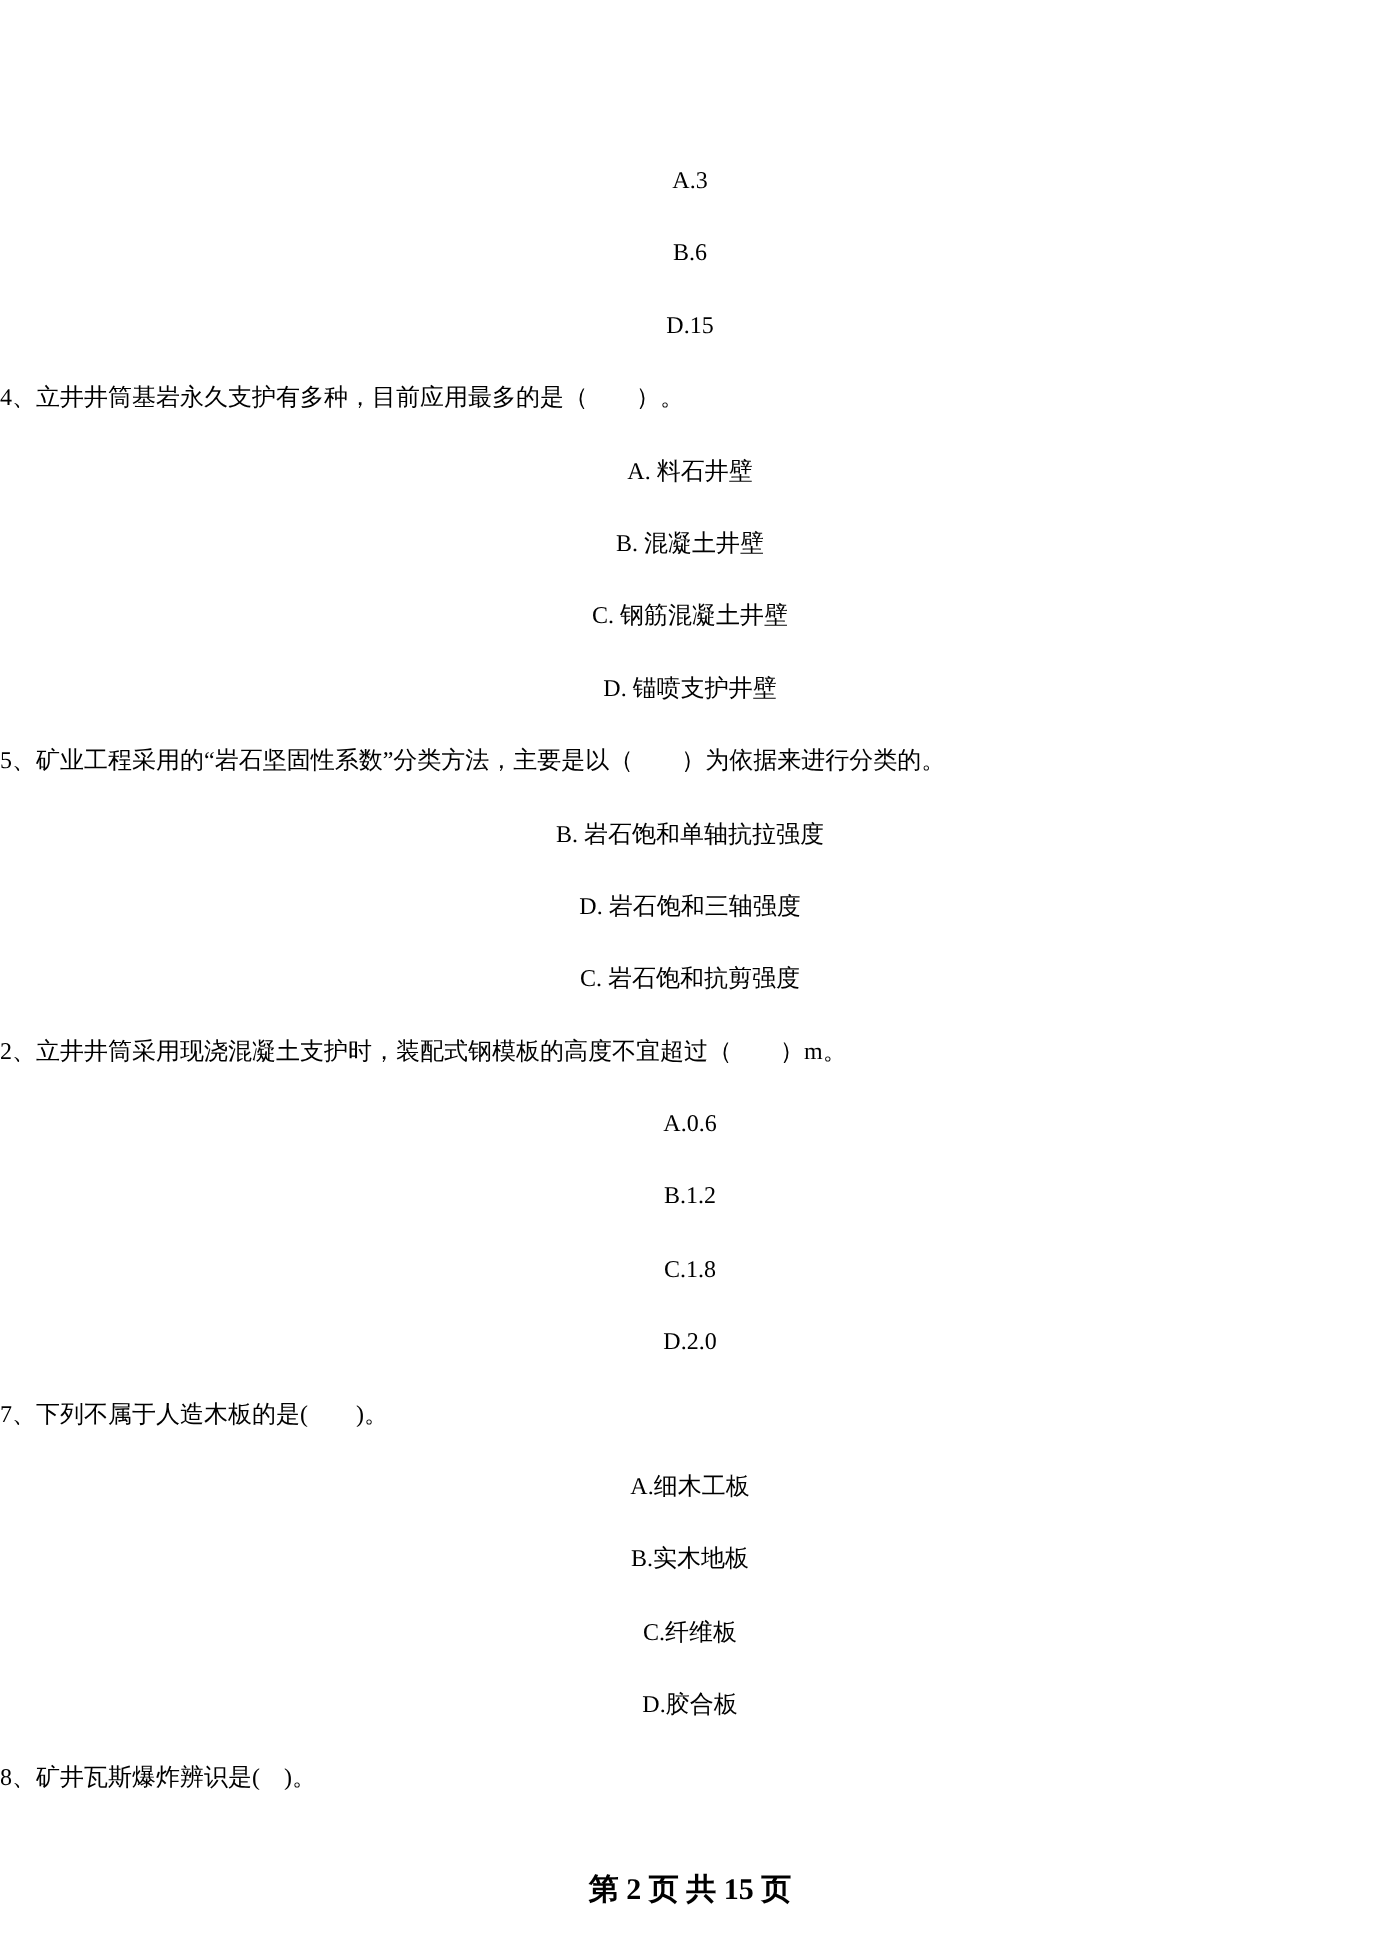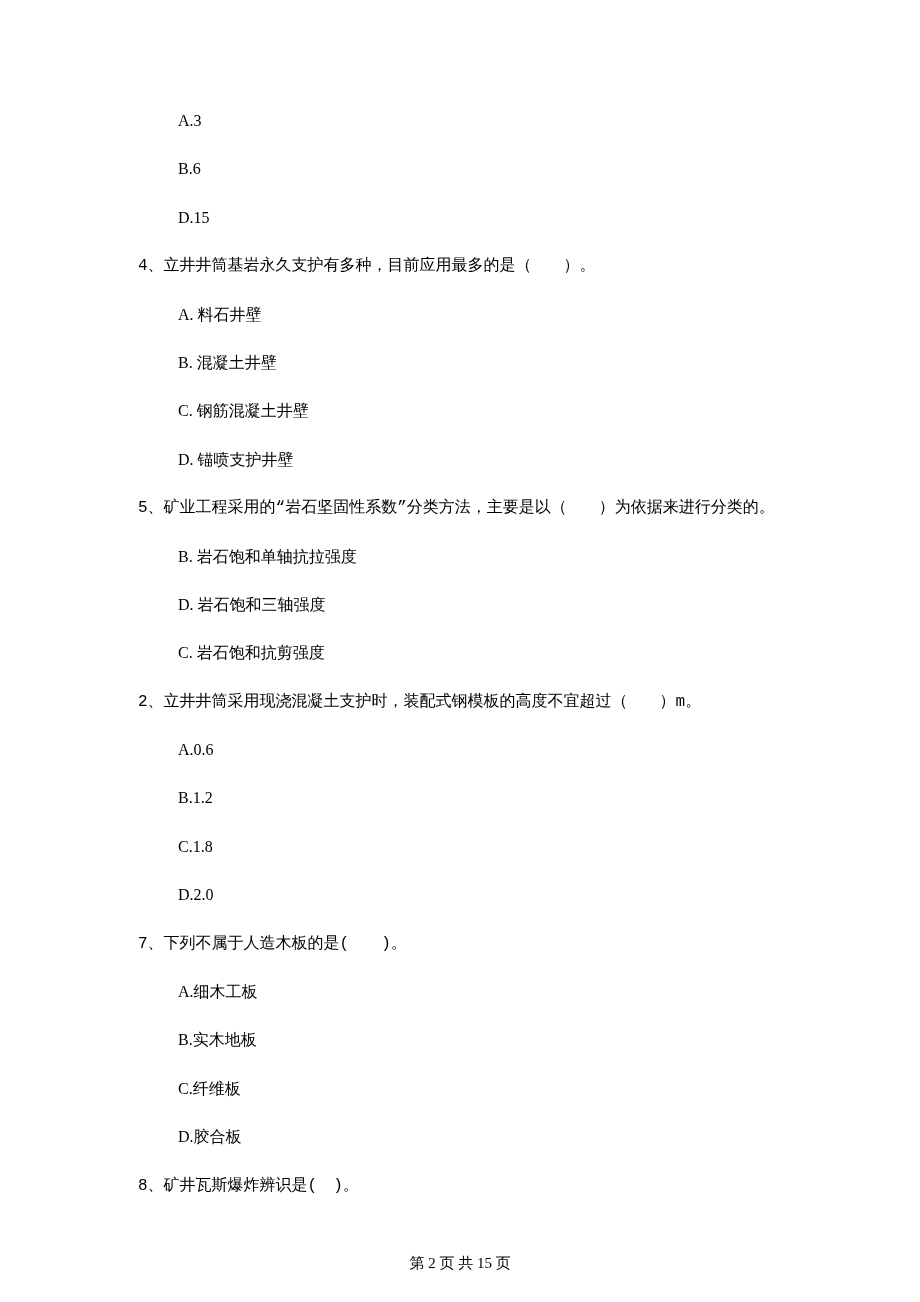--- a/index.html
+++ b/index.html
@@ -13,35 +13,34 @@
     min-height: 1302px;
     box-sizing: border-box;
     padding: 110px 0 0 0;
     font-family: "SimSun", "宋体", serif;
     font-size: 16px;
     color: #000;
     line-height: 1.4;
     position: relative;
   }
   .option {
-    margin-left: 178px;
     margin-bottom: 26px;
+    text-align: center;
   }
   .question {
-    margin-left: 138px;
     margin-bottom: 26px;
     margin-top: 8px;
-    font-family: Liberation Mono, monospace;
   }
   .footer {
     position: absolute;
     bottom: 28px;
     width: 920px;
     text-align: center;
-    font-size: 15px;
+    font-size: 20px;
+    font-weight: bold;
   }
 </style>
 </head>
 <body>
 
 <div class="page">
 
   <div class="option">A.3</div>
   <div class="option">B.6</div>
   <div class="option">D.15</div>

